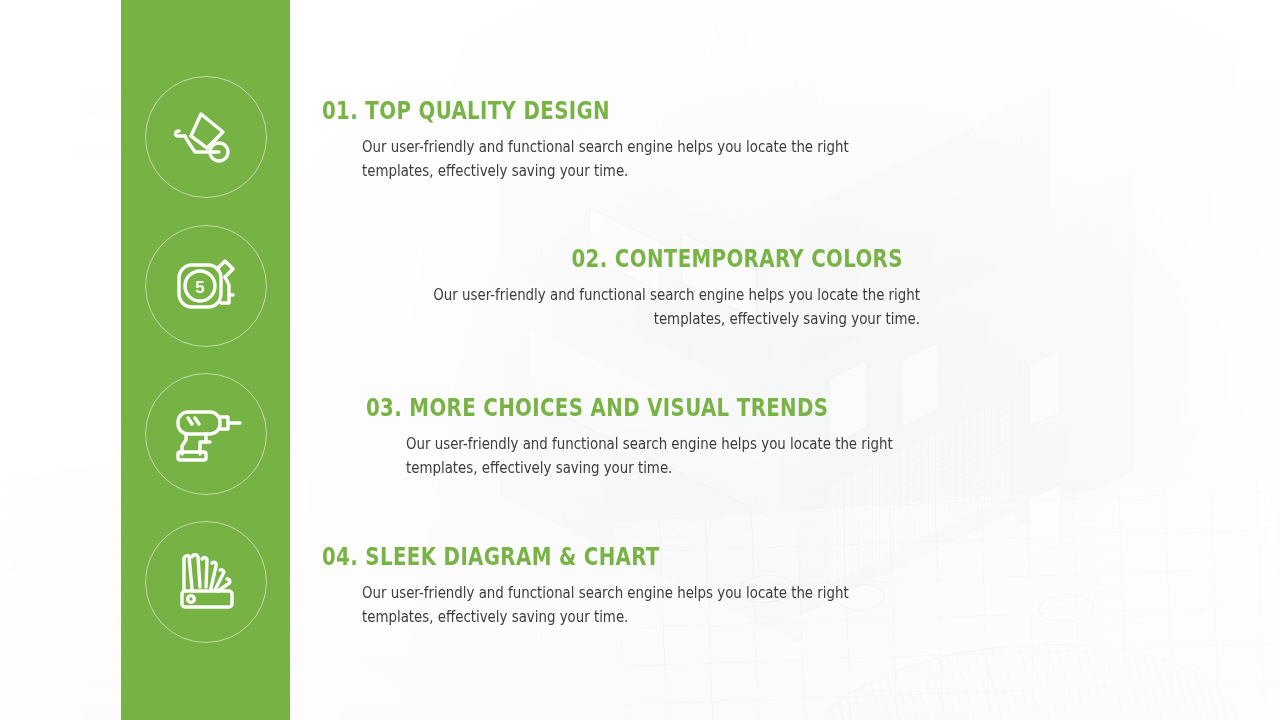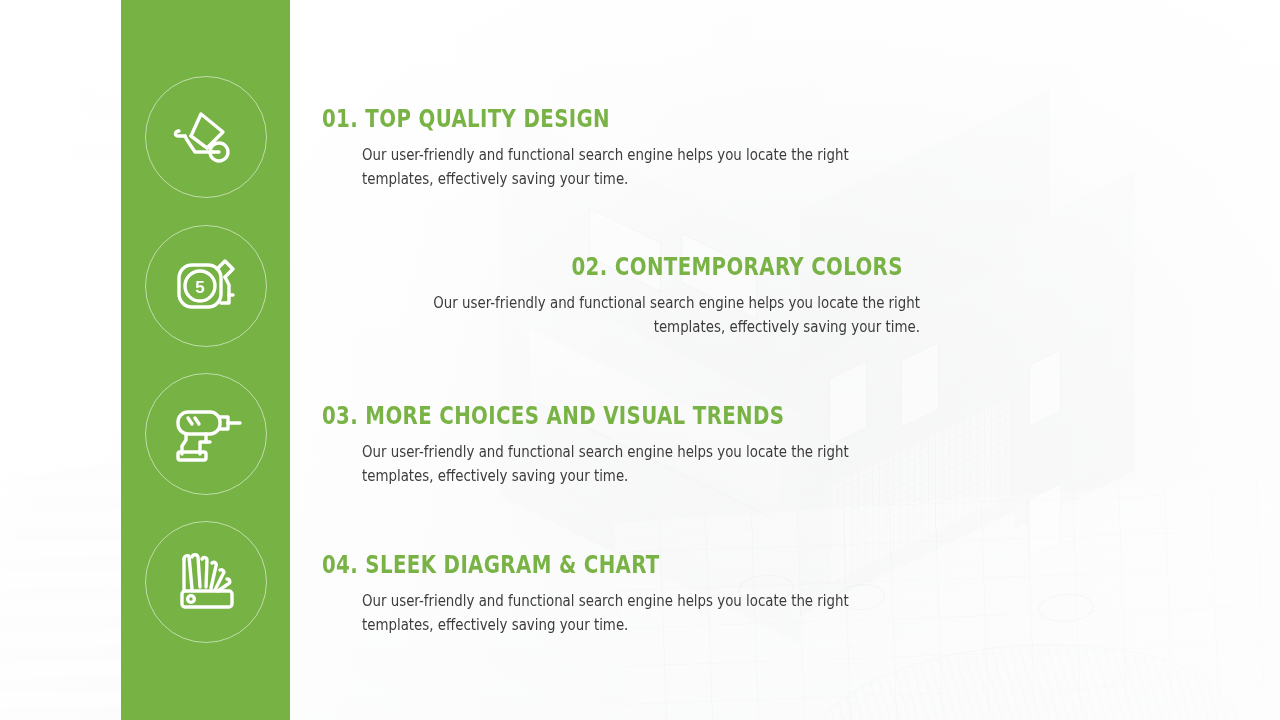--- a/index.html
+++ b/index.html
@@ -177,32 +177,32 @@
   .icon-circle.c1 { top: 76px; }
   .icon-circle.c2 { top: 225px; }
   .icon-circle.c3 { top: 373px; }
   .icon-circle.c4 { top: 521px; }
   .icon-circle svg { display: block; }
 
   
   .content {
     position: absolute;
     left: 322px;
-    top: 12px;
+    top: 4px;
     width: 700px;
     height: 604px;
   }
   .feature {
     position: absolute;
     left: 0;
     width: 660px;
   }
   .feature.i0 { top: 93px; }
   .feature.i1 { top: 241px; text-align: right; }
-  .feature.i2 { top: 390px; }
+  .feature.i2 { top: 390px; margin-left: 44px; }
   .feature.i3 { top: 539px; }
 
   .feature-title {
     margin: 0;
     color: #79b346;
     font-family: "Liberation Sans Narrow", "DejaVu Sans Condensed", "Liberation Sans", sans-serif;
     font-size: 25px;
     font-weight: bold;
     letter-spacing: 0.4px;
     line-height: 1.1;

